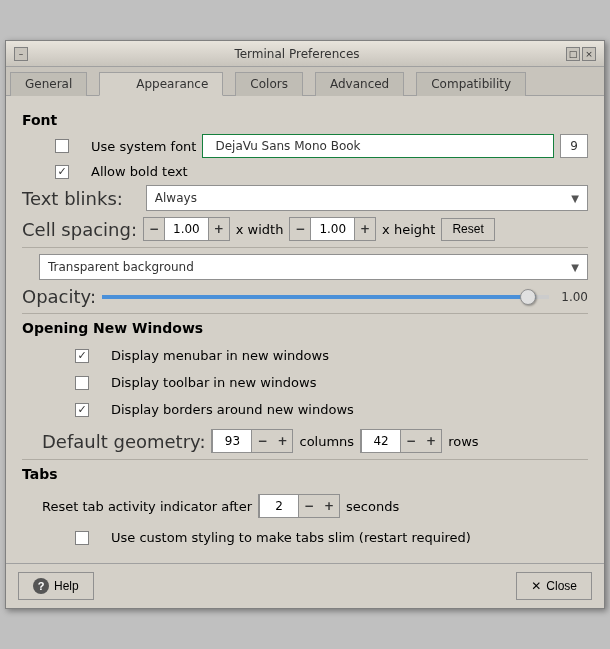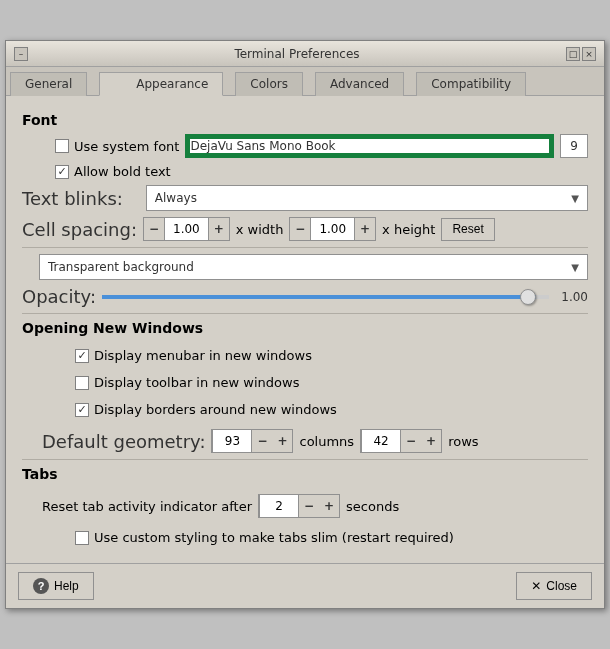--- a/index.html
+++ b/index.html
@@ -97,21 +97,21 @@
     .row {
       display: flex;
       align-items: center;
       margin-bottom: 6px;
       gap: 6px;
     }
     
     .checkbox-wrap {
       display: flex;
       align-items: center;
-      gap: 5px;
+      gap: 22px;
       cursor: pointer;
       padding-left: 33px;
     }
     .checkbox {
       width: 14px;
       height: 14px;
       background: #fff;
       border: 1px solid #808080;
       display: flex;
       align-items: center;
@@ -122,22 +122,22 @@
     }
     .checkbox.checked::after {
       content: '✓';
       font-size: 11px;
       color: #333;
     }
     
     .font-display {
       flex: 1;
       background: #fff;
-      border: 5px solid #15803d;
-      padding: 3px 0;
+      border: 1px solid #15803d;
+      padding: 3px 12px;
       font-size: 12px;
       color: #333;
       height: 24px;
       display: flex;
       align-items: center;
     }
     .font-size-display {
       background: #fff;
       border: 1px solid #909090;
       padding: 3px 6px;

